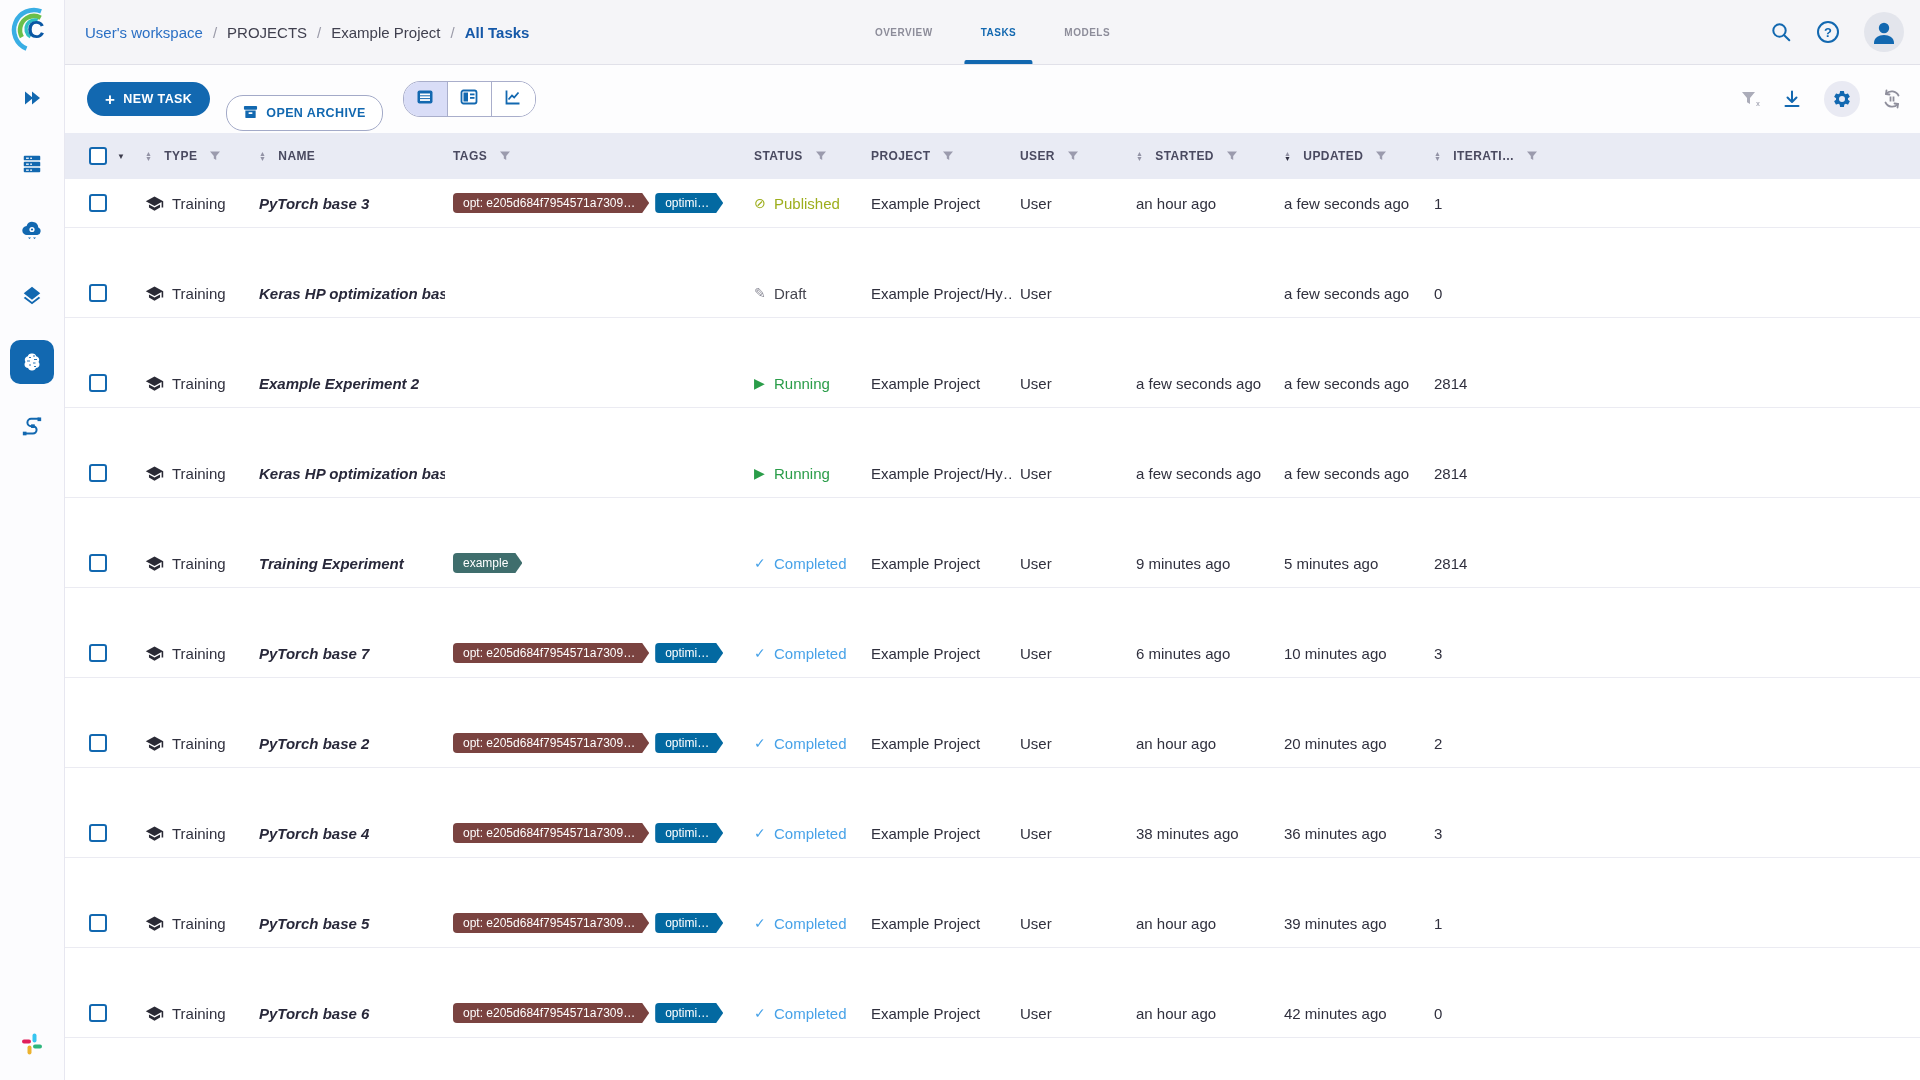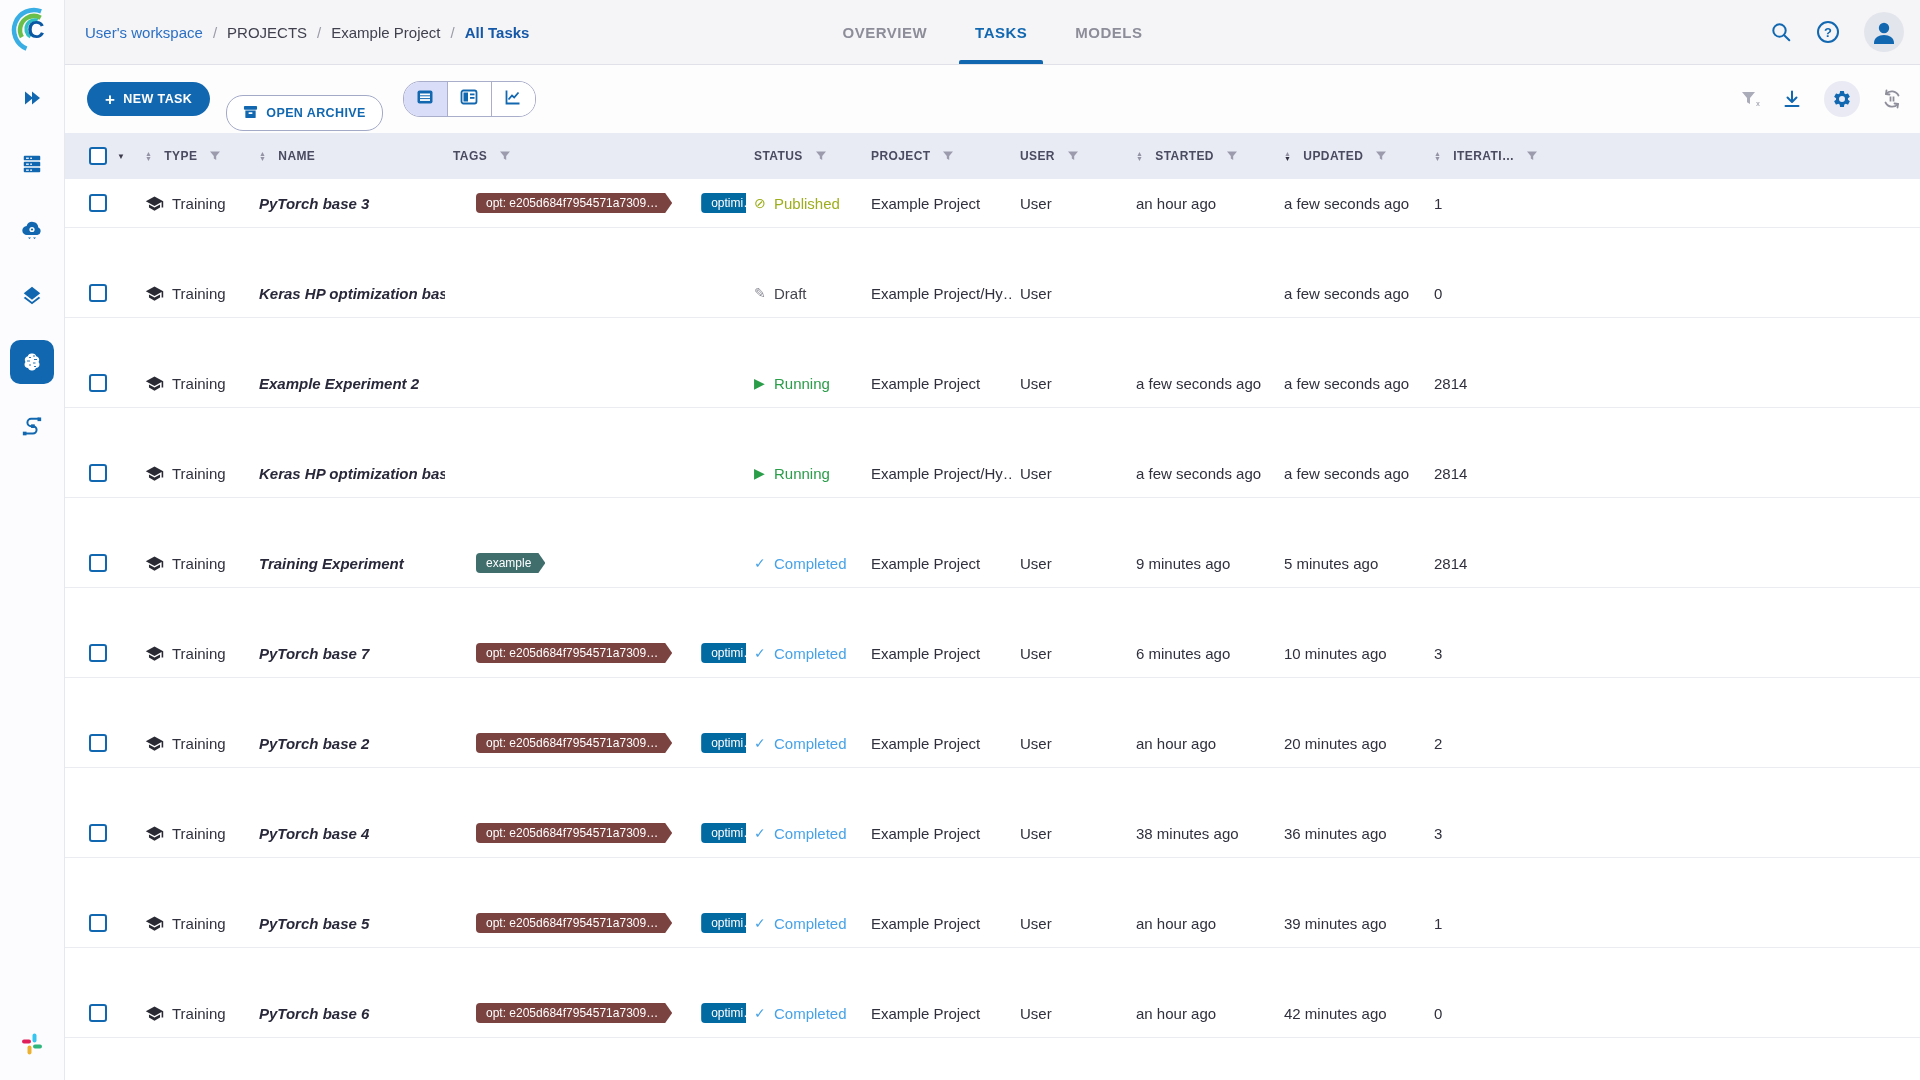--- a/index.html
+++ b/index.html
@@ -23,21 +23,21 @@
   
   .topbar{height:64px;background:#f5f5f8;border-bottom:1px solid #e1e1e9;
     display:flex;align-items:center;position:relative;}
   .breadcrumb{display:flex;align-items:center;gap:10px;margin-left:20px;font-size:15px;}
   .crumb{color:#40404f;white-space:nowrap;}
   .crumb.link{color:#2a6fc4;cursor:pointer;}
   .crumb.current{color:#1558a8;font-weight:bold;text-align:right;}
   .crumb-sep{color:#9a9aa8;}
   .tabs{position:absolute;left:50%;transform:translateX(-50%);top:0;height:64px;
     display:flex;align-items:stretch;}
-  .tab{display:flex;align-items:center;padding:0 24px;font-size:15px;font-weight:bold;
+  .tab{display:flex;align-items:center;padding:0 24px;font-size:10px;font-weight:bold;
     letter-spacing:.5px;color:#8d8d9a;cursor:pointer;position:relative;}
   .tab.active{color:#1268b0;}
   .tab.active::after{content:"";position:absolute;left:8px;right:8px;bottom:0;height:4px;
     background:#1268b0;border-radius:2px 2px 0 0;}
   .top-icons{position:absolute;right:16px;display:flex;align-items:center;gap:24px;}
   .icon-btn{cursor:pointer;display:flex;align-items:center;justify-content:center;}
   .avatar{width:40px;height:40px;border-radius:50%;background:#e3e5ec;
     display:flex;align-items:center;justify-content:center;}
 
   
@@ -74,21 +74,21 @@
   .row{height:48px;align-items:center;border-bottom:1px solid #ebebf2;background:#fff;
     font-size:15px;color:#30303e;cursor:pointer;}
   .cell{display:flex;align-items:center;padding-left:8px;overflow:hidden;white-space:nowrap;}
   .cell.c0{padding-left:24px;}
   .checkbox{width:18px;height:18px;border:2px solid #1268b0;border-radius:3px;background:#fff;
     box-sizing:border-box;cursor:pointer;flex:none;}
   .type-icon{margin-right:8px;flex:none;}
   .task-name{font-style:italic;font-weight:600;color:#28283a;}
   .tag{height:20px;line-height:20px;color:#fff;font-size:12px;padding:0 14px 0 10px;
     border-radius:4px;margin-right:6px;white-space:nowrap;flex:none;
-    clip-path:polygon(0 0,calc(100% - 7px) 0,100% 50%,calc(100% - 7px) 100%,0 100%);margin-left:23px;}
+    clip-path:polygon(0 0,calc(100% - 7px) 0,100% 50%,calc(100% - 7px) 100%,0 100%);}
   .tag.maroon{background:#7a4340;}
   .tag.magenta{background:#0369a1;}
   .tag.teal{background:#3f6e6d;}
   .st-icon{width:20px;display:inline-flex;justify-content:flex-start;font-size:14px;}
   .st-published{color:#9dae1c;}
   .st-running{color:#2a9d49;}
   .st-completed{color:#47a2e8;}
   .st-draft{color:#45454f;}
   .st-draft .st-icon{color:#8a8a96;}
 </style>

